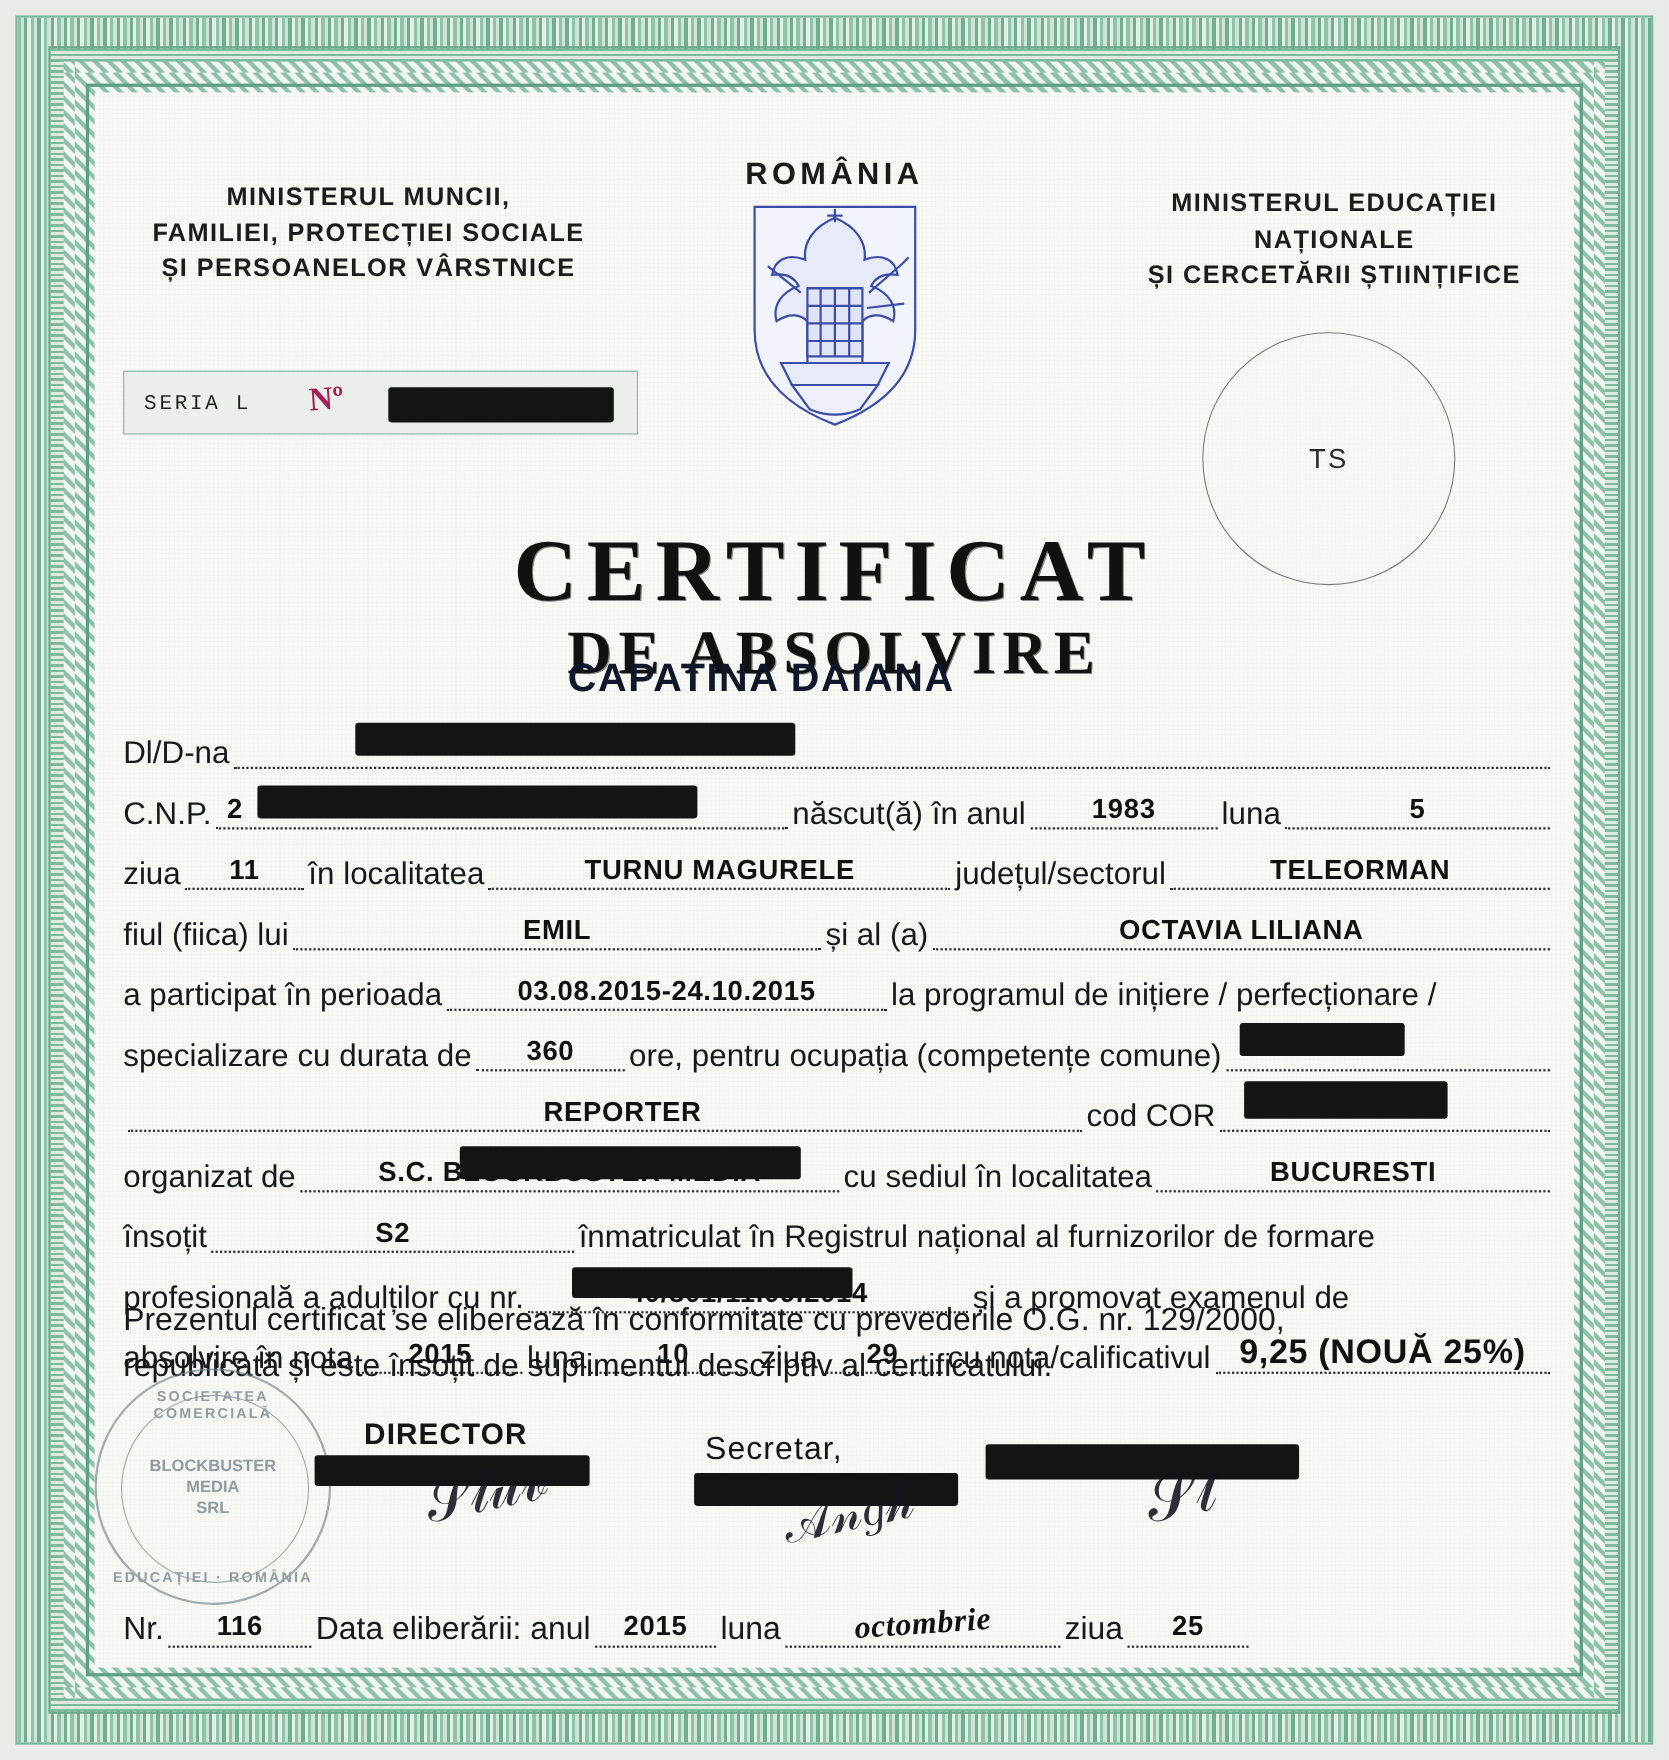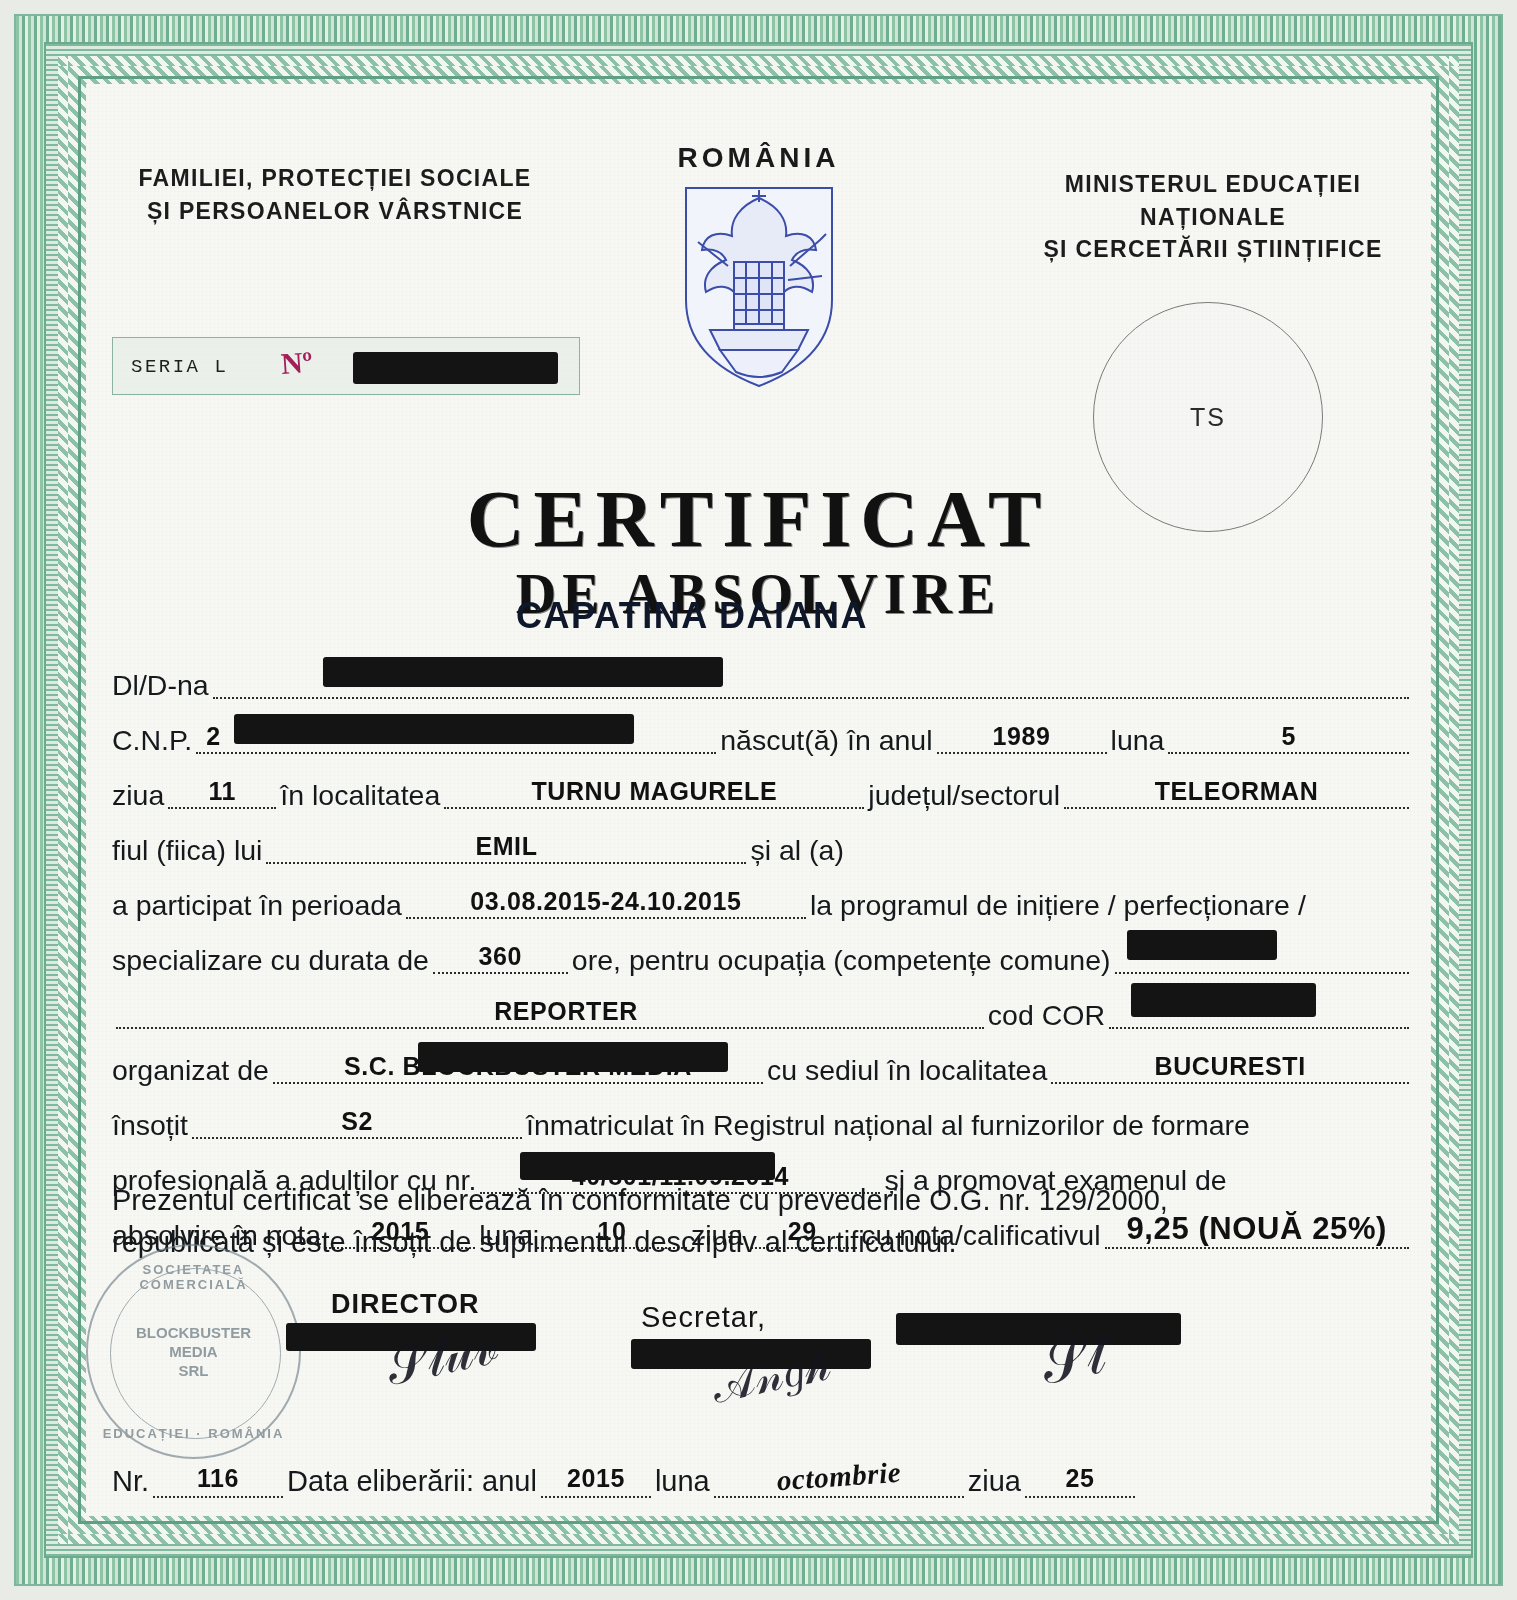--- a/index.html
+++ b/index.html
@@ -372,20 +372,21 @@
             <path d="M89 10 L89 22 M82 16 L96 16"></path>
             <path d="M40 150 L138 150 L128 170 L50 170 Z" fill="#e7ebf8"></path>
             <path d="M50 170 L128 170 L112 192 Q89 202 66 192 Z" fill="#edf0fa"></path>
             <path d="M120 86 L150 60 M150 60 L156 54 M118 100 L152 96"></path>
             <path d="M58 86 L28 62"></path>
           </g>
         </svg>
       </div>
 
       <div class="ministry ministry-left">
+        <div>MINISTERUL MUNCII,</div>
         <div>FAMILIEI, PROTECȚIEI SOCIALE</div>
         <div>ȘI PERSOANELOR VÂRSTNICE</div>
       </div>
 
       <div class="ministry ministry-right">
         <div>MINISTERUL EDUCAȚIEI</div>
         <div>NAȚIONALE</div>
         <div>ȘI CERCETĂRII ȘTIINȚIFICE</div>
       </div>
     </div>
@@ -414,21 +415,21 @@
       </div>
 
       <div class="frow">
         <span class="lbl">C.N.P.</span>
         <span class="fill" style="width:520px;">
           <span class="handw" style="left:10px; right:auto;">2</span>
           <span class="redact" style="left:38px; top:-4px; width:400px; height:30px;"></span>
         </span>
         <span class="lbl">născut(ă) în anul</span>
         <span class="fill" style="width:170px;">
-          <span class="handw">1989</span>
+          <span class="handw">1983</span>
         </span>
         <span class="lbl">luna</span>
         <span class="fill grow">
           <span class="handw">5</span>
         </span>
       </div>
 
       <div class="frow">
         <span class="lbl">ziua</span>
         <span class="fill" style="width:108px;">
@@ -443,20 +444,23 @@
           <span class="handw">TELEORMAN</span>
         </span>
       </div>
 
       <div class="frow">
         <span class="lbl">fiul (fiica) lui</span>
         <span class="fill" style="width:480px;">
           <span class="handw">EMIL</span>
         </span>
         <span class="lbl">și al (a)</span>
+        <span class="fill grow">
+          <span class="handw">OCTAVIA LILIANA</span>
+        </span>
       </div>
 
       <div class="frow">
         <span class="lbl">a participat în perioada</span>
         <span class="fill" style="width:400px;">
           <span class="handw">03.08.2015-24.10.2015</span>
         </span>
         <span class="lbl">la programul de inițiere / perfecționare /</span>
       </div>
 

